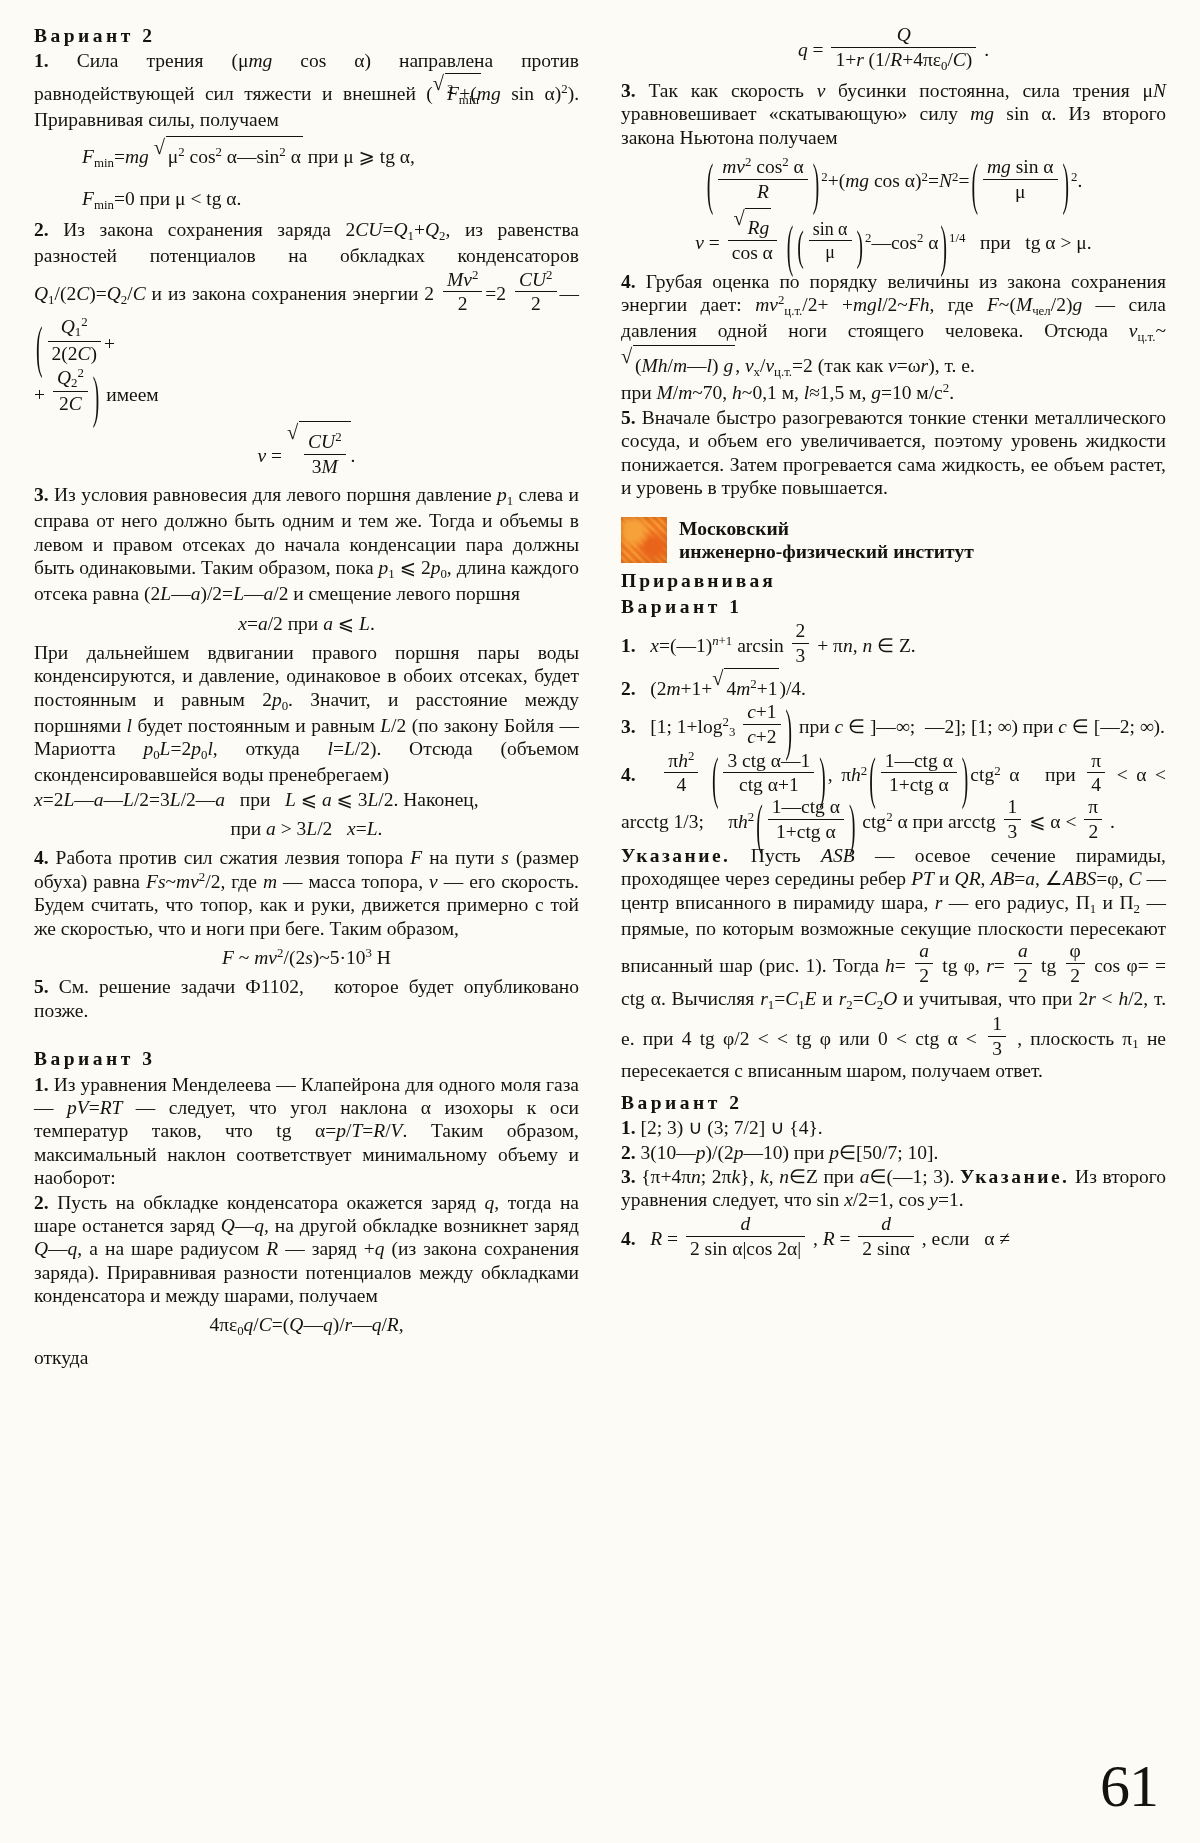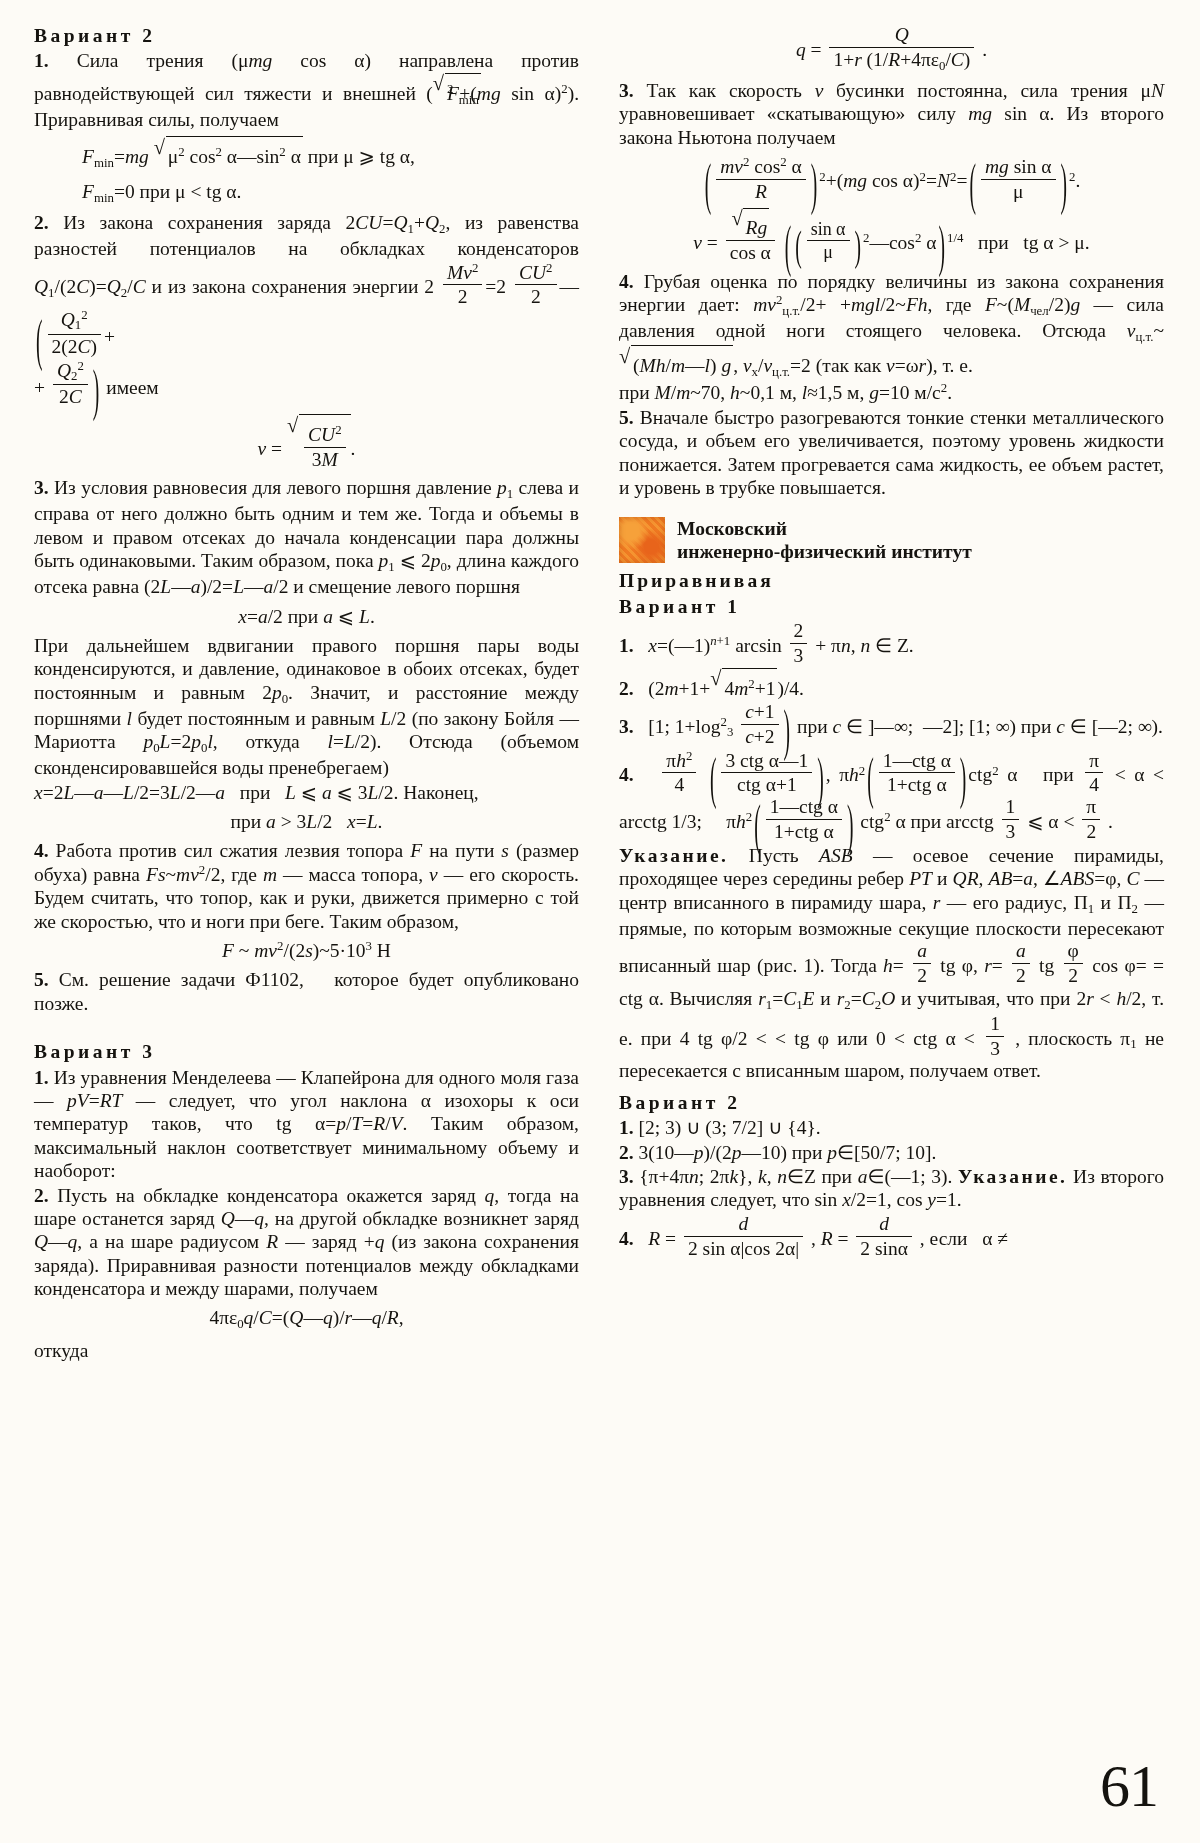--- a/index.html
+++ b/index.html
@@ -19,20 +19,21 @@
   .page {
     position: absolute;
     inset: 0;
     padding: 22px 34px 0 34px;
     box-sizing: border-box;
   }
   .columns {
     display: flex;
     gap: 40px;
     height: 1720px;
+    justify-content: space-between;
   }
   .col {
     width: 545px;
     flex: 0 0 545px;
     font-size: 19.5px;
     line-height: 1.2;
     text-align: justify;
   }
   p, div.para {
     margin: 0 0 1px 0;
@@ -157,21 +158,21 @@
       <div class="var-title">Вариант 2</div>
 
       <div class="para">
         <b>1.</b> Сила трения (μ<i>mg</i> cos α) направлена против равнодействующей сил тяжести и внешней
         (<span class="sqrt"><span class="rad"><i>F</i><sup></sup><sub>min</sub></span></span><span style="position:relative;left:-34px;top:-7px;font-size:.66em;">2</span><span style="margin-left:-28px;">+(<i>mg</i> sin α)<sup>2</sup>)</span>. Приравнивая силы, получаем
       </div>
 
       <div class="indent-eq">
         <i>F</i><sub>min</sub>=<i>mg</i> <span class="sqrt"><span class="rad">μ<sup>2</sup> cos<sup>2</sup> α—sin<sup>2</sup> α</span></span> при μ ⩾ tg α,
       </div>
-      <div class="indent-eq" style="margin-top:9px">
+      <div class="indent-eq" style="margin-top:16px">
         <i>F</i><sub>min</sub>=0 при μ &lt; tg α.
       </div>
 
       <div class="para">
         <b>2.</b> Из закона сохранения заряда 2<i>CU</i>=<i>Q</i><sub>1</sub>+<i>Q</i><sub>2</sub>, из равенства разностей потенциалов на обкладках конденсаторов <i>Q</i><sub>1</sub>/(2<i>C</i>)=<i>Q</i><sub>2</sub>/<i>C</i> и из закона сохранения энергии 2 <span class="frac"><span class="n"><i>Mv</i><sup>2</sup></span><span class="d">2</span></span>=2 <span class="frac"><span class="n"><i>CU</i><sup>2</sup></span><span class="d">2</span></span>—<span class="par-l par-lg">(</span><span class="frac"><span class="n"><i>Q</i><sub>1</sub><sup>2</sup></span><span class="d">2(2<i>C</i>)</span></span>+
       </div>
       <div class="para">
         + <span class="frac"><span class="n"><i>Q</i><sub>2</sub><sup>2</sup></span><span class="d">2<i>C</i></span></span><span class="par-r par-lg">)</span> имеем
       </div>
 

